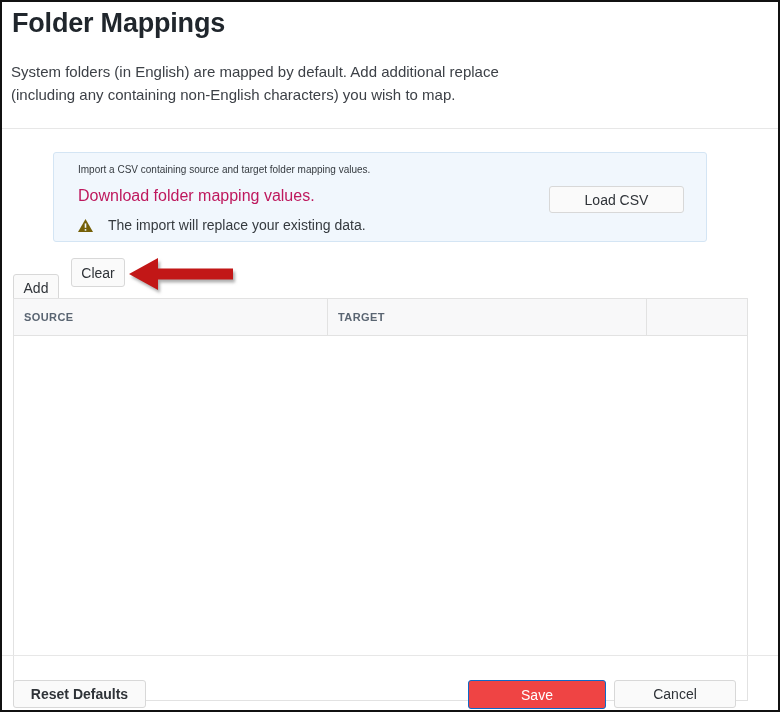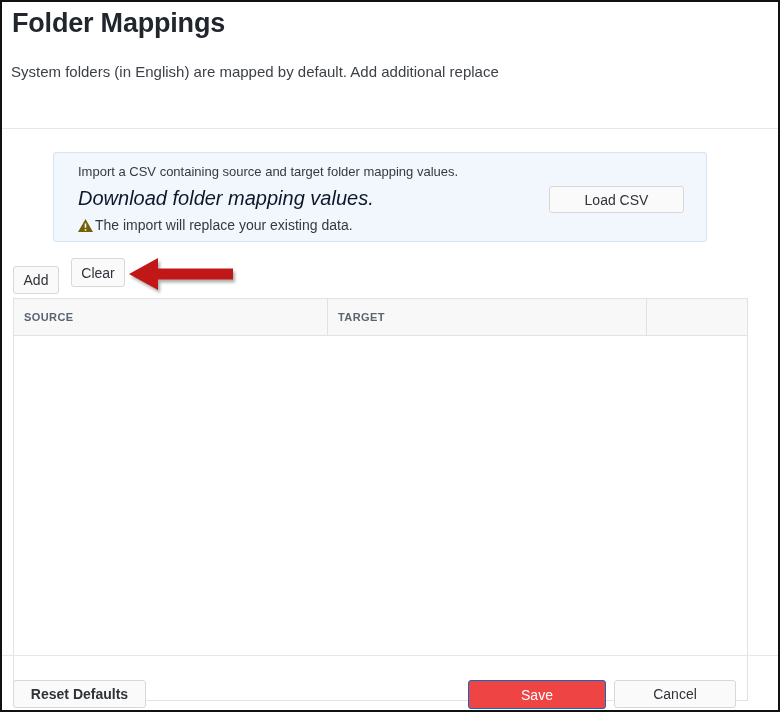--- a/index.html
+++ b/index.html
@@ -43,58 +43,57 @@
     position: absolute;
     left: 51px; top: 150px;
     width: 654px; height: 90px;
     background: #f1f7fd;
     border: 1px solid #d4e5f4;
     border-radius: 3px;
   }
   .import-instruction {
     position: absolute;
     left: 24px; top: 11px;
-    font-size: 13px;
+    font-size: 10px;
     color: #353a3f;
   }
   .import-link {
     position: absolute;
     left: 24px; top: 34px;
-    font-size: 20px;
-    color: #0f172a;
+    font-size: 16px;
+    color: #be185d;
     text-decoration: none;
     cursor: pointer;
-    font-style: italic;
   }
   .import-warning {
     position: absolute;
     left: 24px; top: 64px;
     font-size: 14px;
     color: #353a3f;
     display: flex;
     align-items: center;
-    gap: 2px;
+    gap: 15px;
   }
   .warning-icon svg { display: block; }
 
   .btn {
     position: absolute;
     display: flex;
     align-items: center;
     justify-content: center;
     background: #fafafa;
     border: 1px solid #d8d8d8;
     border-radius: 3px;
     font-family: "Liberation Sans", "DejaVu Sans", sans-serif;
     font-size: 14px;
     color: #2f3338;
     cursor: pointer;
   }
   .btn-loadcsv { left: 495px; top: 33px; width: 135px; height: 27px; }
-  .btn-add    { left: 11px;  top: 264px; width: 46px;  height: 28px; }
+  .btn-add    { left: 11px;  top: 272px; width: 46px;  height: 28px; }
   .btn-clear  { left: 69px;  top: 256px; width: 54px;  height: 29px; }
   .btn-reset  { left: 11px;  top: 678px; width: 133px; height: 28px; font-weight: bold; }
   .btn-cancel { left: 612px; top: 678px; width: 122px; height: 28px; }
   .btn-save {
     position: absolute;
     left: 466px; top: 678px; width: 138px; height: 29px;
     display: flex; align-items: center; justify-content: center;
     background: #ef4444;
     border: 1px solid #0e6ac8;
     border-radius: 3px;
@@ -144,20 +143,21 @@
 </style>
 </head>
 <body>
 
 <div class="screen">
 
   <h1 class="page-title">Folder Mappings</h1>
 
   <div class="page-desc">
     <div>System folders (in English) are mapped by default. Add additional replace</div>
+    <div>(including any containing non-English characters) you wish to map.</div>
   </div>
 
   <div class="divider top"></div>
 
   <div class="import-panel">
     <div class="import-instruction">Import a CSV containing source and target folder mapping values.</div>
     <a class="import-link" href="#">Download folder mapping values.</a>
     <div class="import-warning">
       <span class="warning-icon">
         <svg width="15" height="13" viewBox="0 0 15 13">

